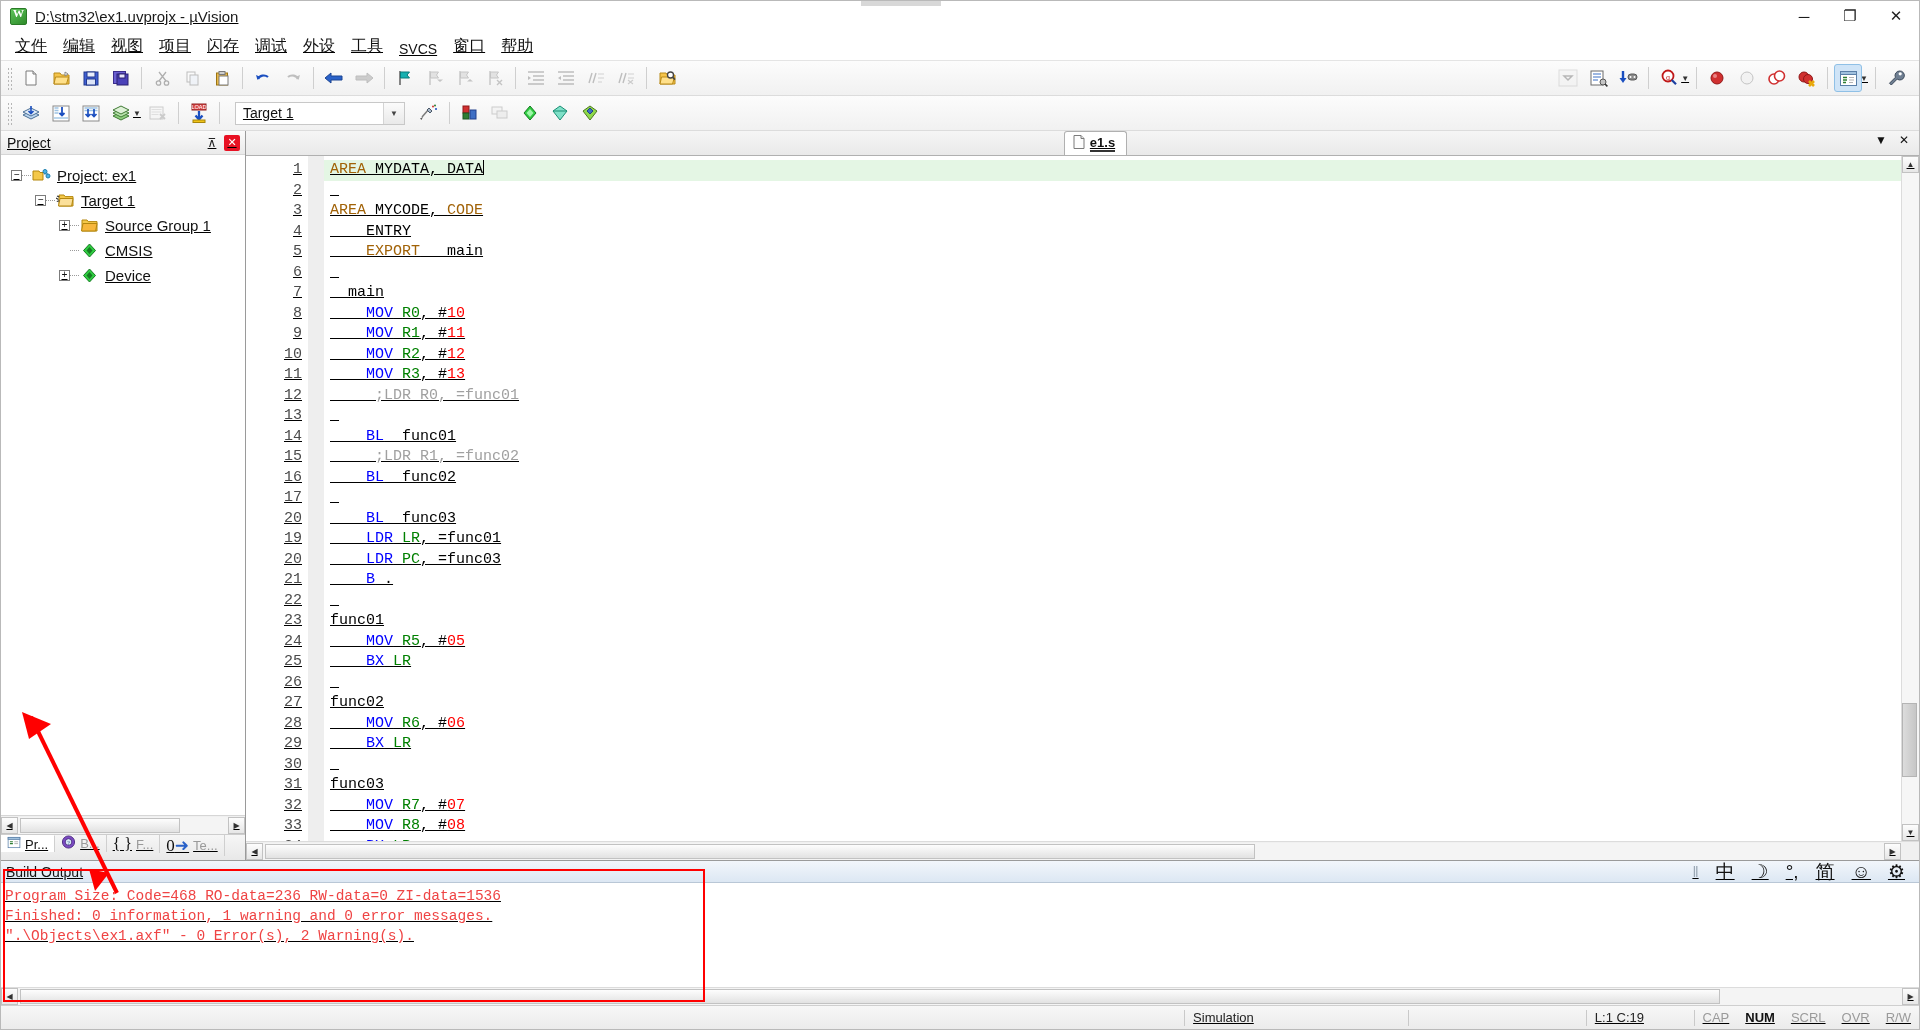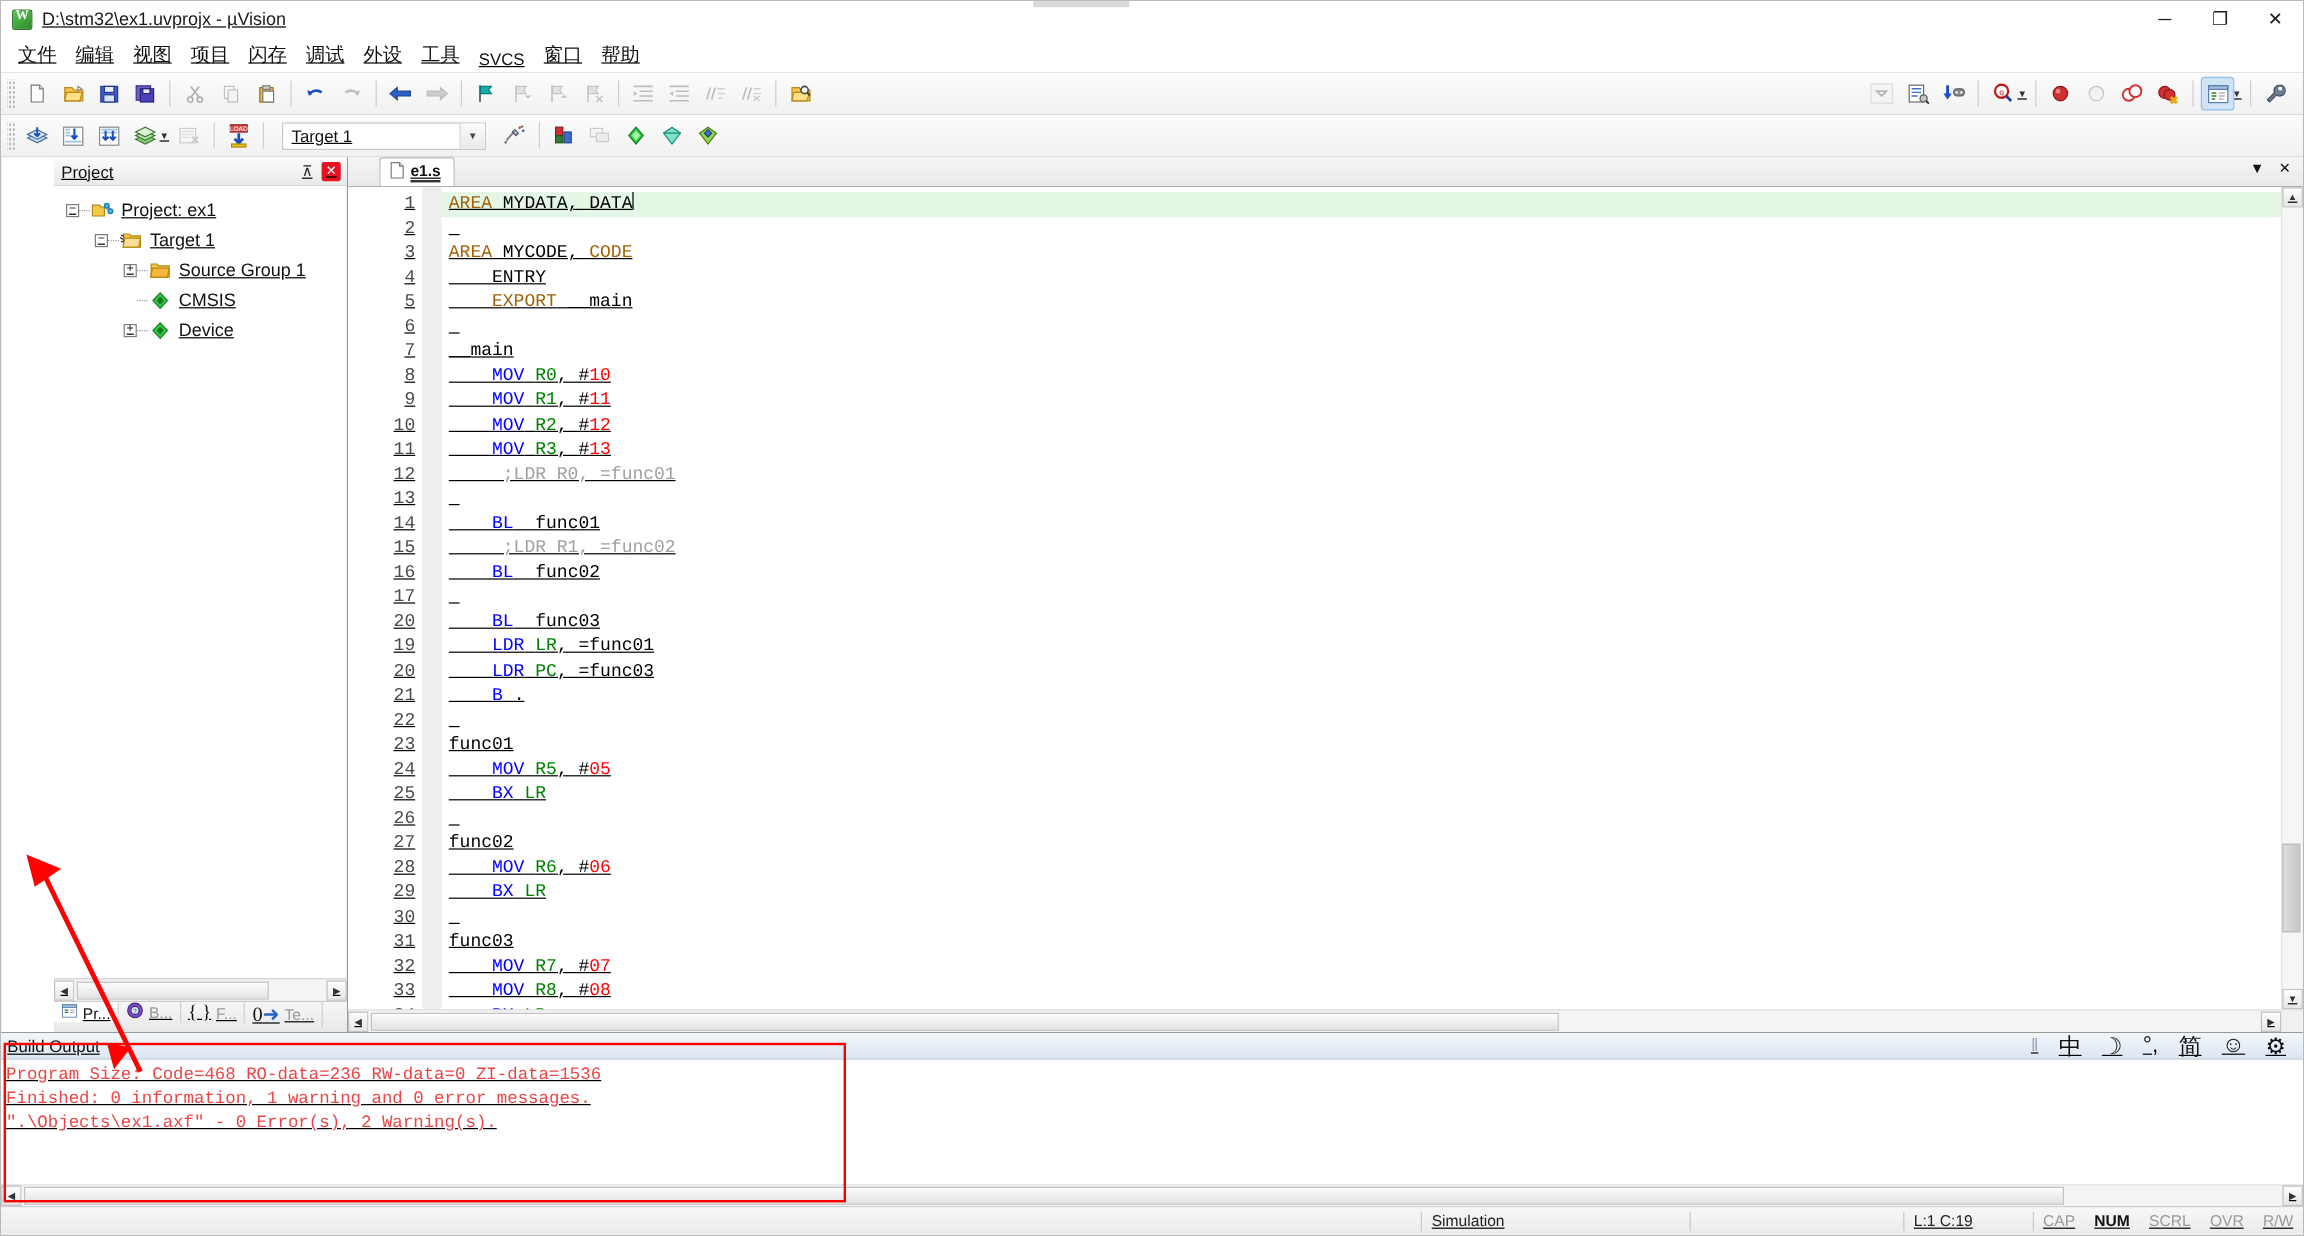--- a/index.html
+++ b/index.html
@@ -98,21 +98,21 @@
   }
   .combo .arrowbox {
     position: absolute; right: 0; top: 0; width: 21px; height: 21px;
     background: linear-gradient(180deg,#fbfbfb,#e9e9e9);
     border-left: 1px solid #d4d4d4;
     display: flex; align-items: center; justify-content: center;
     font-size: 8px; color: #444;
   }
 
   
-  .workarea { flex: 1; display: flex; min-height: 0; background: #f0f0f0; margin-left: 44px; }
+  .workarea { flex: 1; display: flex; min-height: 0; background: #f0f0f0; }
 
   
   .projpanel {
     width: 245px; min-width: 245px;
     display: flex; flex-direction: column;
     background: #ffffff;
     border-right: 1px solid #9a9a9a;
   }
   .panelhdr {
     height: 24px; min-height: 24px;
@@ -164,21 +164,21 @@
     display: flex; align-items: center; padding: 0 6px; font-size: 13px;
     color: #333; border-right: 1px solid #cfcfcf; gap: 4px;
   }
   .ptab.sel { background: #ffffff; color: #111; border-top: 1px solid #fff; }
 
   
   .editorcol { flex: 1; display: flex; flex-direction: column; min-width: 0; }
   .doctabbar {
     height: 25px; min-height: 25px; display: flex; align-items: flex-end;
     background: linear-gradient(180deg,#f5f5f5,#e9e9e9);
-    border-bottom: 1px solid #b0b0b0; position: relative;
+    border-bottom: 1px solid #b0b0b0; position: relative; justify-content: center;
   }
   .doctab {
     height: 24px; display: flex; align-items: center; gap: 5px;
     padding: 0 11px 0 8px; font-size: 13px; color: #111;
     background: #ffffff;
     border: 1px solid #b0b0b0; border-bottom: none;
     border-radius: 3px 3px 0 0; margin-left: 26px;
   }
   .doctab .tabname { border-bottom: 2px solid #333; font-weight: bold; }
   .doctabbar .tabctl {

